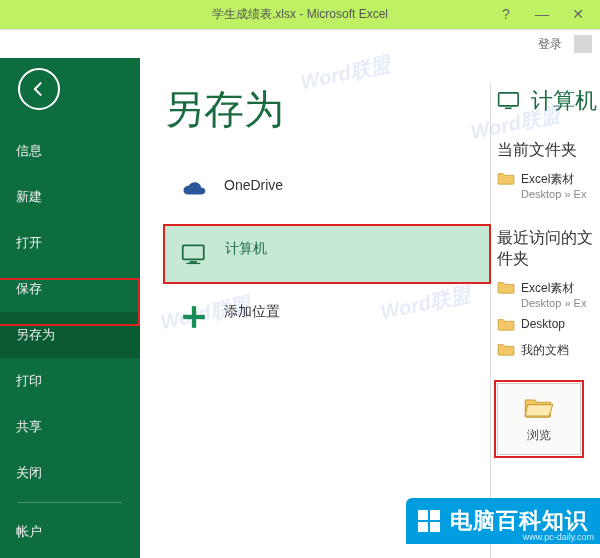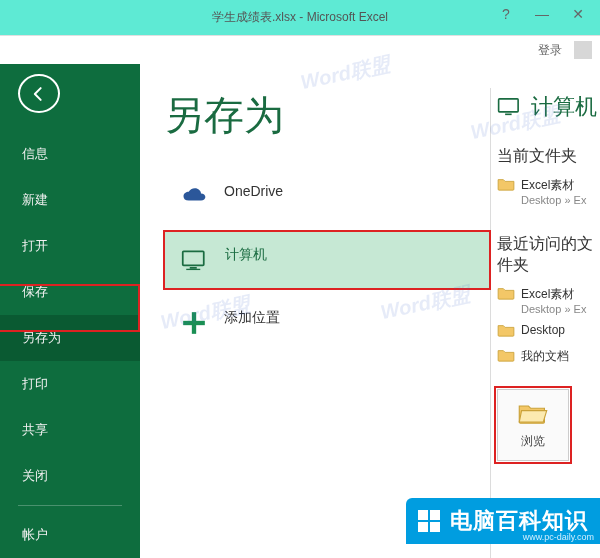--- a/index.html
+++ b/index.html
@@ -1,33 +1,33 @@
 <!DOCTYPE html>
 <html><head>
 <meta charset="utf-8">
 <style>
 * { margin: 0; padding: 0; box-sizing: border-box; font-family: "Microsoft YaHei", "Segoe UI", sans-serif; }
 body { width: 600px; height: 558px; overflow: hidden; background: #fff; position: relative; }
 
 .window { display: flex; flex-direction: column; height: 100%; }
 
-.titlebar { height: 36px; display: flex; align-items: center; justify-content: center; position: relative; background: #5eead4; border-bottom: 1px solid #e0e0e0; }
+.titlebar { height: 30px; display: flex; align-items: center; justify-content: center; position: relative; background: #bef264; border-bottom: 1px solid #e0e0e0; }
 .titlebar-title { font-size: 12px; color: #555; }
 .titlebar-ctrls { position: absolute; right: 4px; top: 0; display: flex; gap: 0; }
 .titlebar-ctrls span { width: 36px; height: 28px; display: inline-flex; align-items: center; justify-content: center; color: #666; font-size: 14px; cursor: pointer; }
 
 .loginrow { height: 28px; display: flex; align-items: center; justify-content: flex-end; padding-right: 8px; gap: 12px; font-size: 12px; color: #666; }
 .loginrow .avatar { width: 18px; height: 18px; background: #d7d7d7; display: inline-block; }
 
 .body { flex: 1; display: flex; min-height: 0; }
 
 .sidebar { width: 140px; background: #0e6d3e; color: #fff; display: flex; flex-direction: column; padding-top: 4px; position: relative; }
 .back-btn { width: 42px; height: 42px; border: 2px solid #fff; border-radius: 50%; margin: 6px 0 18px 18px; display: flex; align-items: center; justify-content: center; cursor: pointer; }
 .back-btn svg { width: 20px; height: 20px; }
-.nav-item { padding: 14px 22px; font-size: 13px; color: #f1f1f1; cursor: pointer; }
+.nav-item { padding: 14px 16px; font-size: 13px; color: #f1f1f1; cursor: pointer; }
 .nav-item.active { background: #0a5a32; }
 .nav-sep { height: 1px; background: rgba(255,255,255,0.25); margin: 6px 18px; }
 .redbox1 { position: absolute; border: 2px solid #d22; pointer-events: none; }
 
 .main { flex: 1; display: flex; padding: 24px 0 0 24px; min-width: 0; }
 
 .center { flex: 1; display: flex; flex-direction: column; min-width: 0; }
 .page-title { font-size: 40px; font-weight: 300; color: #1a6b41; margin-bottom: 26px; }
 .loc-item { display: flex; align-items: flex-start; gap: 16px; padding: 14px 16px; margin-bottom: 6px; cursor: pointer; position: relative; }
 .loc-item .ic { width: 28px; height: 28px; display: flex; align-items: center; justify-content: center; }
@@ -37,21 +37,21 @@
 
 .rightpane { width: 110px; border-left: 1px solid #dcdcdc; padding: 4px 0 0 6px; display: flex; flex-direction: column; font-size: 12px; overflow: hidden; }
 .rp-head { display: flex; align-items: center; gap: 8px; color: #1a6b41; font-size: 22px; font-weight: 300; margin-bottom: 18px; }
 .rp-section { color: #333; font-size: 16px; margin: 6px 0 6px 0; }
 .rp-folder { display: flex; align-items: flex-start; gap: 6px; padding: 4px 0; }
 .rp-folder .fic { width: 18px; flex-shrink: 0; }
 .rp-folder .fcol { display: flex; flex-direction: column; }
 .rp-folder .fname { font-size: 12px; color: #333; white-space: nowrap; }
 .rp-folder .fpath { font-size: 11px; color: #888; white-space: nowrap; }
 .rp-gap { height: 18px; }
-.browse-btn { margin-top: 20px; width: 72px; height: 72px; border: 1px solid #ccc; background: #fafafa; display: flex; flex-direction: column; align-items: center; justify-content: center; gap: 6px; cursor: pointer; position: relative; }
+.browse-btn { margin-top: 20px; width: 84px; height: 72px; border: 1px solid #ccc; background: #fafafa; display: flex; flex-direction: column; align-items: center; justify-content: center; gap: 6px; cursor: pointer; position: relative; }
 .browse-btn .blabel { font-size: 12px; color: #444; }
 
 .watermark-banner { position: absolute; right: 0; bottom: 14px; height: 46px; background: #009de0; color: #fff; display: flex; align-items: center; padding: 0 12px; font-size: 22px; font-weight: 700; letter-spacing: 1px; border-top-left-radius: 6px; z-index: 50; }
 .watermark-banner .sq { display: inline-grid; grid-template-columns: 10px 10px; grid-template-rows: 10px 10px; gap: 2px; margin-right: 10px; }
 .watermark-banner .sq span { background: #fff; }
 .watermark-sub { position: absolute; right: 6px; bottom: 16px; font-size: 9px; color: #cfeeff; z-index: 51; }
 
 .wm-ghost { position: absolute; color: rgba(60,100,200,0.13); font-size: 20px; font-style: italic; font-weight: 600; transform: rotate(-12deg); pointer-events: none; z-index: 40; white-space: nowrap; }
 </style>
 </head>

